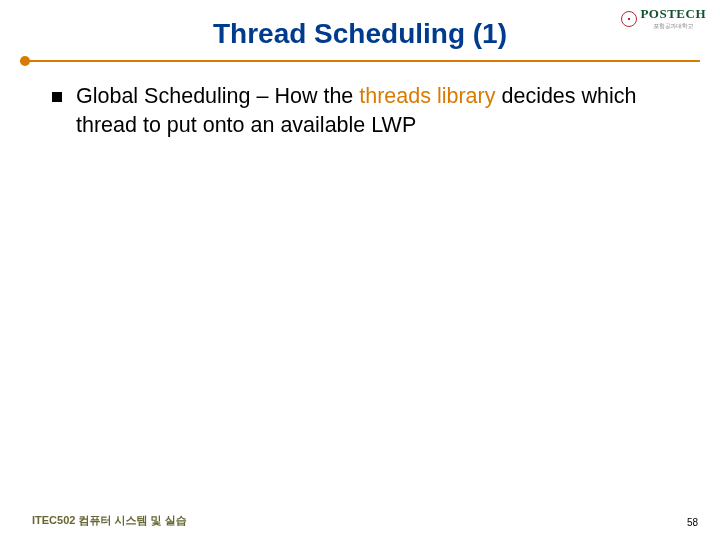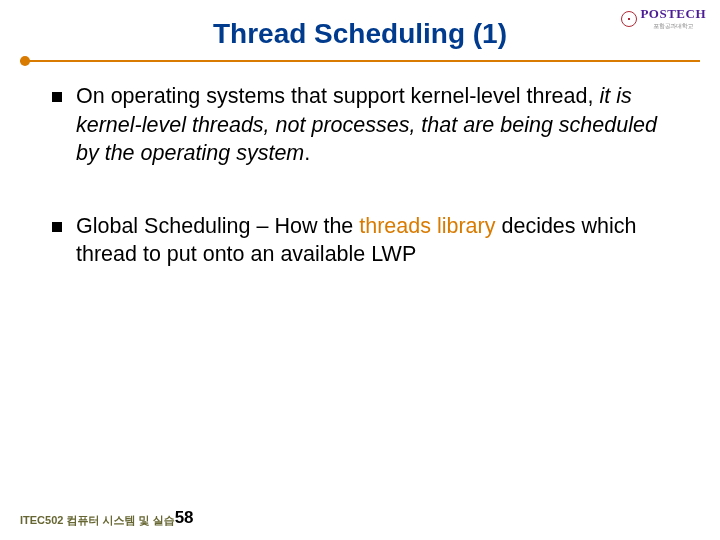--- a/index.html
+++ b/index.html
@@ -41,21 +41,21 @@
     content: "";
     position: absolute;
     inset: 2px;
     border-radius: 50%;
     background: radial-gradient(circle, #b02a37 1px, transparent 1px);
   }
   .logo-text {
     font-family: Georgia, 'Times New Roman', serif;
     font-weight: bold;
     font-size: 13px;
-    color: #4c1d95;
+    color: #14532d;
     letter-spacing: 0.5px;
   }
   .logo-sub {
     font-size: 6px;
     color: #888;
     letter-spacing: -0.3px;
   }
   .rule {
     margin: 0 20px 0 20px;
     height: 6px;
@@ -93,35 +93,34 @@
   .txt {
     font-size: 21.5px;
     line-height: 1.33;
     color: #000;
   }
   .em { font-style: italic; }
   .hl { color: #d97b00; text-align: right; }
   .footer {
     position: absolute;
     bottom: 12px;
-    left: 20px;
+    left: 32px;
     right: 22px;
     display: flex;
-    justify-content: flex-start;
+    justify-content: space-between;
     align-items: flex-end;
   }
   .footer-left {
     font-size: 11px;
     font-weight: bold;
     color: #666633;
   }
   .footer-right {
-    font-size: 17px;
+    font-size: 10px;
     color: #000;
-    font-weight: bold;
   }
 </style>
 </head>
 <body>
 
 <div class="header">
   <div class="title">Thread Scheduling (1)</div>
   <div class="logo">
     <div class="logo-seal"></div>
     <div>
@@ -131,26 +130,20 @@
   </div>
 </div>
 
 <div class="rule">
   <div class="rule-line"></div>
   <div class="rule-dot"></div>
 </div>
 
 <div class="content">
 
-  <div class="item">
-    <div class="sq"></div>
-    <div class="txt">
-      <span>On operating systems that support kernel-level thread, </span><span class="em">it is kernel-level threads, not processes, that are being scheduled by the operating system</span><span>.</span>
-    </div>
-  </div>
 
   <div class="item">
     <div class="sq"></div>
     <div class="txt">
       <span>Global Scheduling</span><span> – How the </span><span class="hl">threads library</span><span> decides which thread to put onto an available LWP</span>
     </div>
   </div>
 
 
 </div>

